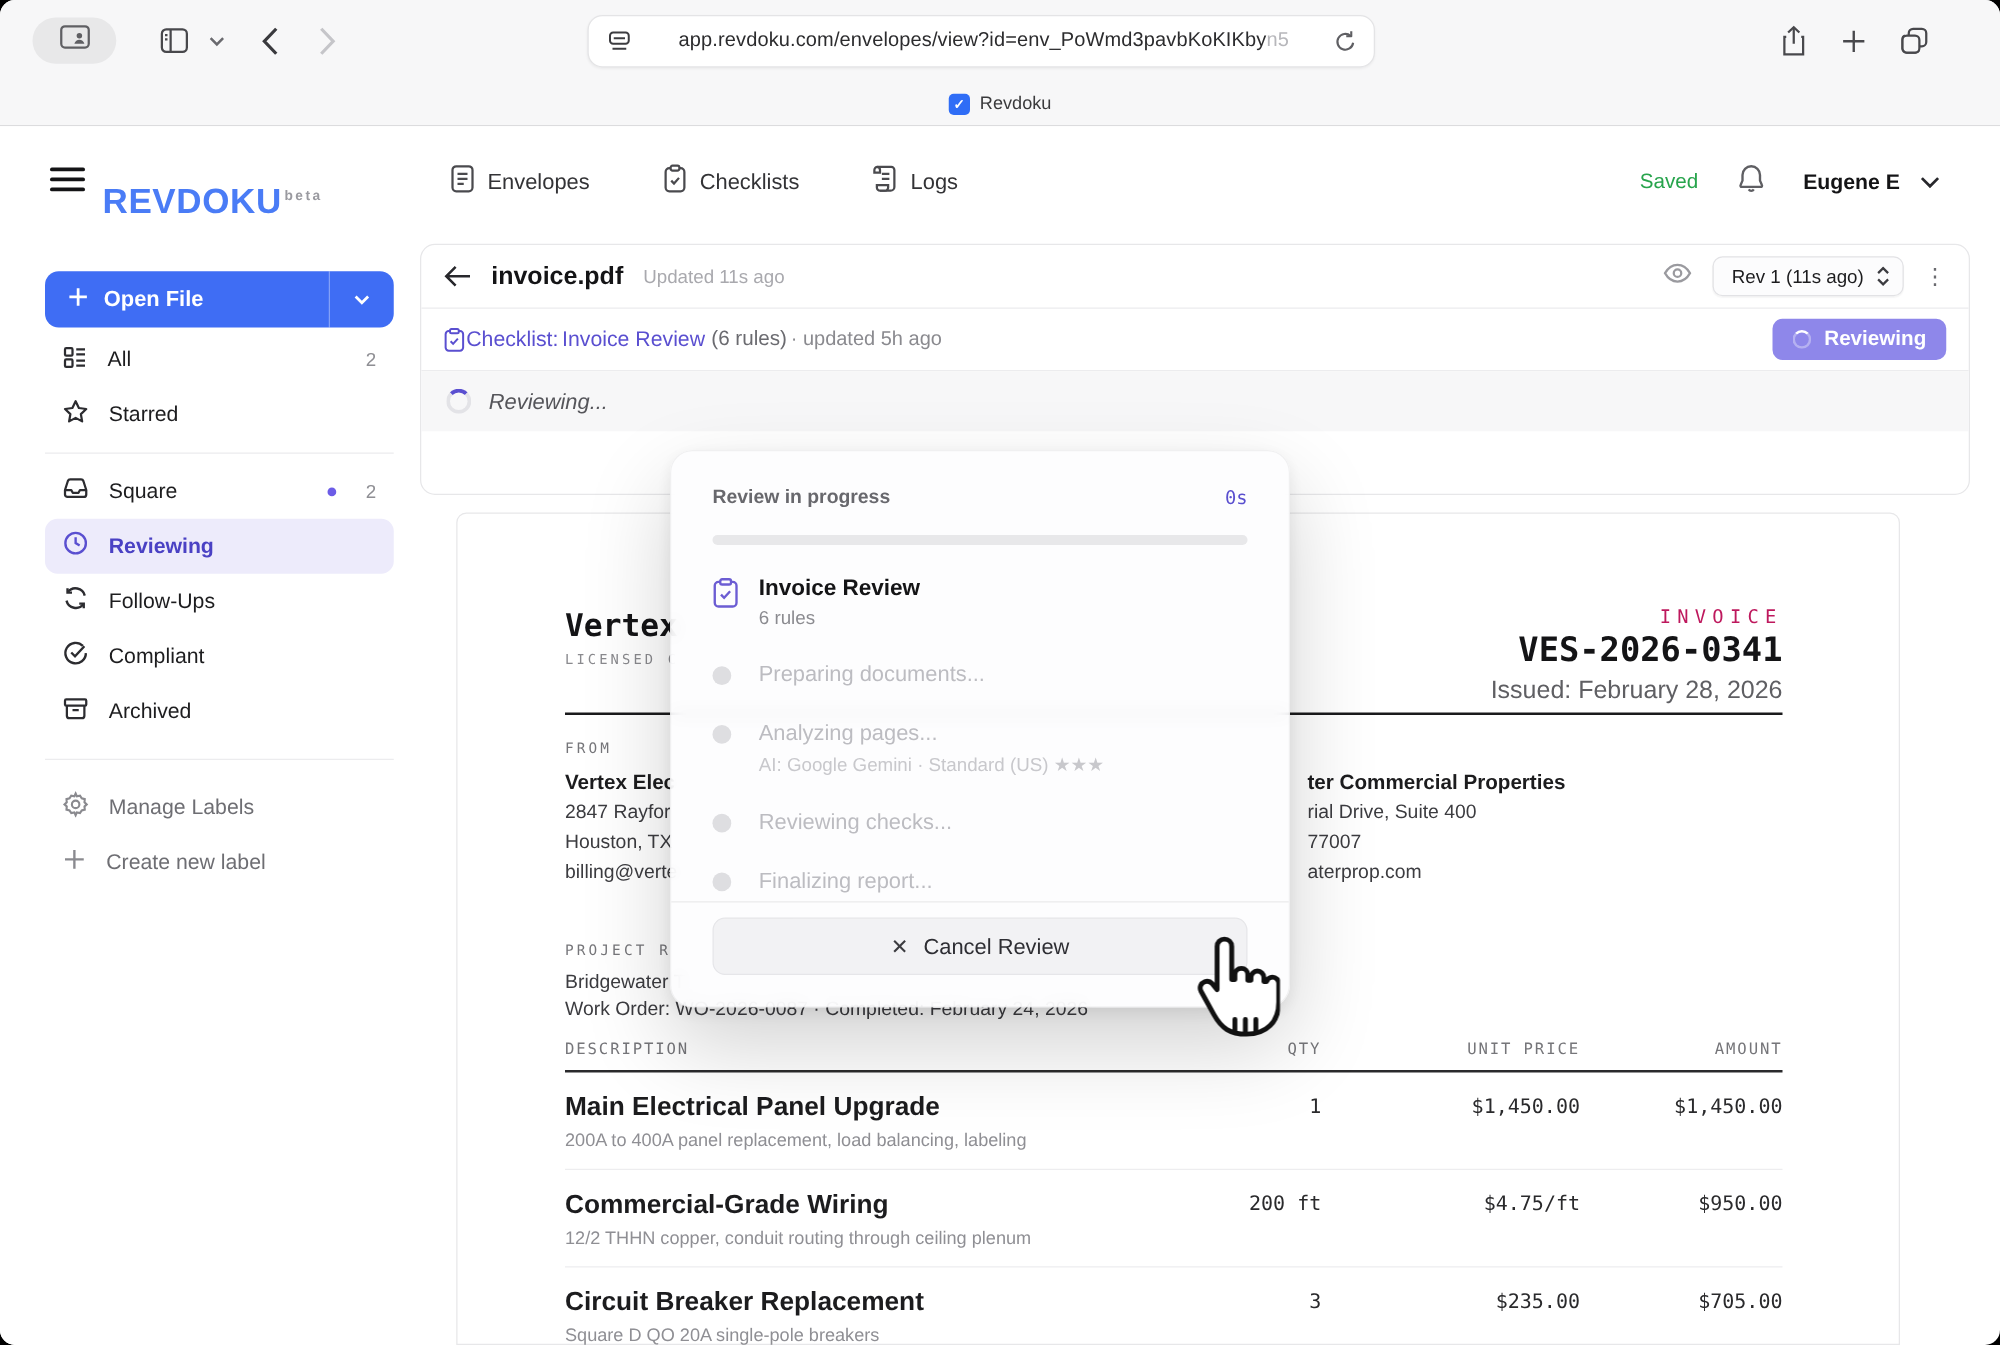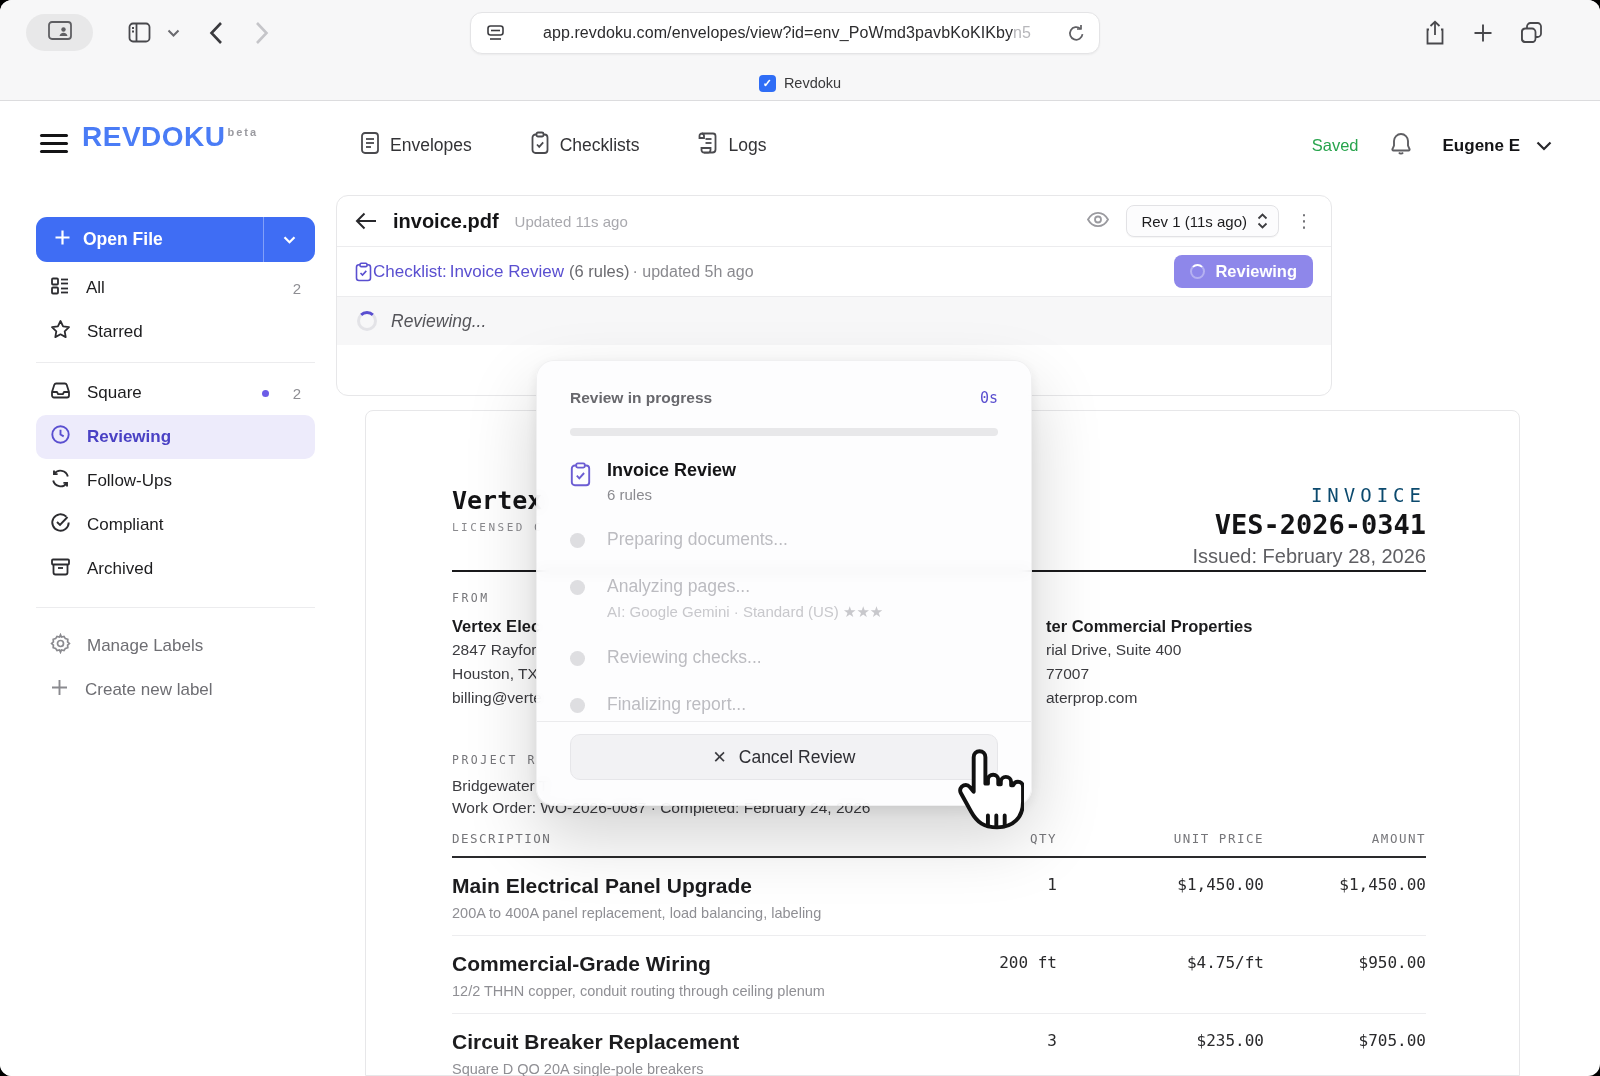--- a/index.html
+++ b/index.html
@@ -23,21 +23,21 @@
   .url-fade { color:#b7b7bb; }
   .tabstrip { position:relative; height:34px; display:flex; align-items:center; justify-content:center; }
   .tab { display:flex; align-items:center; gap:8px; font-size:14.5px; color:#3a3a3c; }
   .favicon { width:17px; height:17px; background:#2f6df6; border-radius:4px; color:#fff;
              display:flex; align-items:center; justify-content:center; font-size:11px; font-weight:bold; }
 
   
   .app-header { position:absolute; top:101px; left:0; right:0; height:89px; background:#fff; }
   .hamburger { position:absolute; left:40px; top:33px; width:28px; height:22px; cursor:pointer; }
   .hamburger span { display:block; height:3px; background:#141416; border-radius:2px; margin-bottom:5px; }
-  .logo { position:absolute; left:82px; top:20px; font-size:28px; font-weight:800;
+  .logo { position:absolute; left:82px; top:44px; font-size:28px; font-weight:800;
           color:#4a7cf6; letter-spacing:.5px; }
   .logo sup { font-size:11px; font-weight:600; color:#9a9aa0; letter-spacing:2px; margin-left:2px; }
   .top-nav { position:absolute; left:360px; top:0; height:89px; display:flex; align-items:center; gap:58px; }
   .nav-item { display:flex; align-items:center; gap:10px; font-size:17.5px; color:#333336; cursor:pointer; }
   .nav-item svg { color:#4a4a4e; }
   .hdr-right { position:absolute; right:48px; top:0; height:89px; display:flex; align-items:center; gap:30px; }
   .saved { color:#27a44c; font-size:16.5px; }
   .bell { color:#5f5f63; }
   .user { display:flex; align-items:center; gap:16px; font-size:17px; font-weight:700; color:#141416; cursor:pointer; }
   .user svg { color:#28282c; }
@@ -57,21 +57,21 @@
   .side-item .lbl { flex:1; }
   .side-item .cnt { color:#8e8e93; font-size:15px; }
   .side-item.active { background:#edebfb; color:#4a41c4; font-weight:600; }
   .side-item.active svg { color:#5a4fd0; }
   .side-item.muted { color:#6e6e73; }
   .side-item.muted svg { color:#8a8a8f; }
   .dot { width:7px; height:7px; border-radius:50%; background:#6c5ce7; margin-right:8px; }
   .side-div { height:1px; background:#ececee; margin:8px 0; }
 
   
-  .doc-card { position:absolute; left:336px; top:195px; width:996px; height:201px;
+  .doc-card { position:absolute; left:336px; top:195px; width:1240px; height:201px;
               background:#fff; border:1px solid #e7e7e9; border-radius:12px; overflow:hidden; }
   .doc-row1 { height:50px; display:flex; align-items:center; padding:0 18px; gap:16px; }
   .back-btn { color:#28282c; cursor:pointer; display:flex; }
   .doc-title { font-size:20px; font-weight:700; color:#141416; }
   .doc-updated { font-size:15px; color:#a9a9ae; }
   .doc-row1 .spacer { flex:1; }
   .eye { color:#9a9a9f; }
   .rev-pill { display:flex; align-items:center; gap:10px; border:1px solid #e2e2e5; background:#fcfcfd;
               border-radius:8px; height:32px; padding:0 10px 0 14px; font-size:15px; color:#1c1c1e;
               box-shadow:0 1px 1px rgba(0,0,0,.04); cursor:pointer; }
@@ -93,21 +93,21 @@
   .reviewing-txt { color:#55555a; font-size:17.5px; }
 
   
   .mono { font-family:"DejaVu Sans Mono", monospace; }
   .invoice { position:absolute; left:365px; top:410px; width:1155px; height:666px;
              background:#fff; border:1px solid #e7e7e9; border-radius:8px 8px 0 0; }
   .inv-inner { position:absolute; left:86px; right:93px; top:0; }
   .inv-company { position:absolute; top:75px; left:0; font-size:25px; font-weight:700; color:#141416; }
   .inv-licensed { position:absolute; top:110px; left:0; font-size:11px; color:#8a8a8e; letter-spacing:2.5px; }
   .inv-right { position:absolute; top:73px; right:0; text-align:right; }
-  .inv-doc-label { font-size:19px; color:#0c4a6e; letter-spacing:5px; }
+  .inv-doc-label { font-size:15px; color:#be185d; letter-spacing:5px; }
   .inv-number { font-size:27px; font-weight:700; color:#141416; margin-top:3px; }
   .inv-issued { font-size:20px; color:#5f5f63; margin-top:5px; font-family:"Liberation Sans",sans-serif; }
   .inv-rule { position:absolute; top:159px; left:0; right:0; height:2px; background:#1a1a1c; }
   .inv-from-label { position:absolute; top:180px; left:0; font-size:11.5px; color:#76767a; letter-spacing:2.5px; }
   .inv-col { position:absolute; top:203px; font-size:15.5px; color:#3c3c40; line-height:24px; }
   .inv-col .strong { font-size:16.5px; font-weight:700; color:#1c1c1e; }
   .inv-col-left { left:0; }
   .inv-col-right { left:594px; }
   .inv-proj-label { position:absolute; top:342px; left:0; font-size:11.5px; color:#76767a; letter-spacing:2.5px; }
   .inv-proj1 { position:absolute; top:366px; left:0; font-size:15.5px; color:#3c3c40; }

